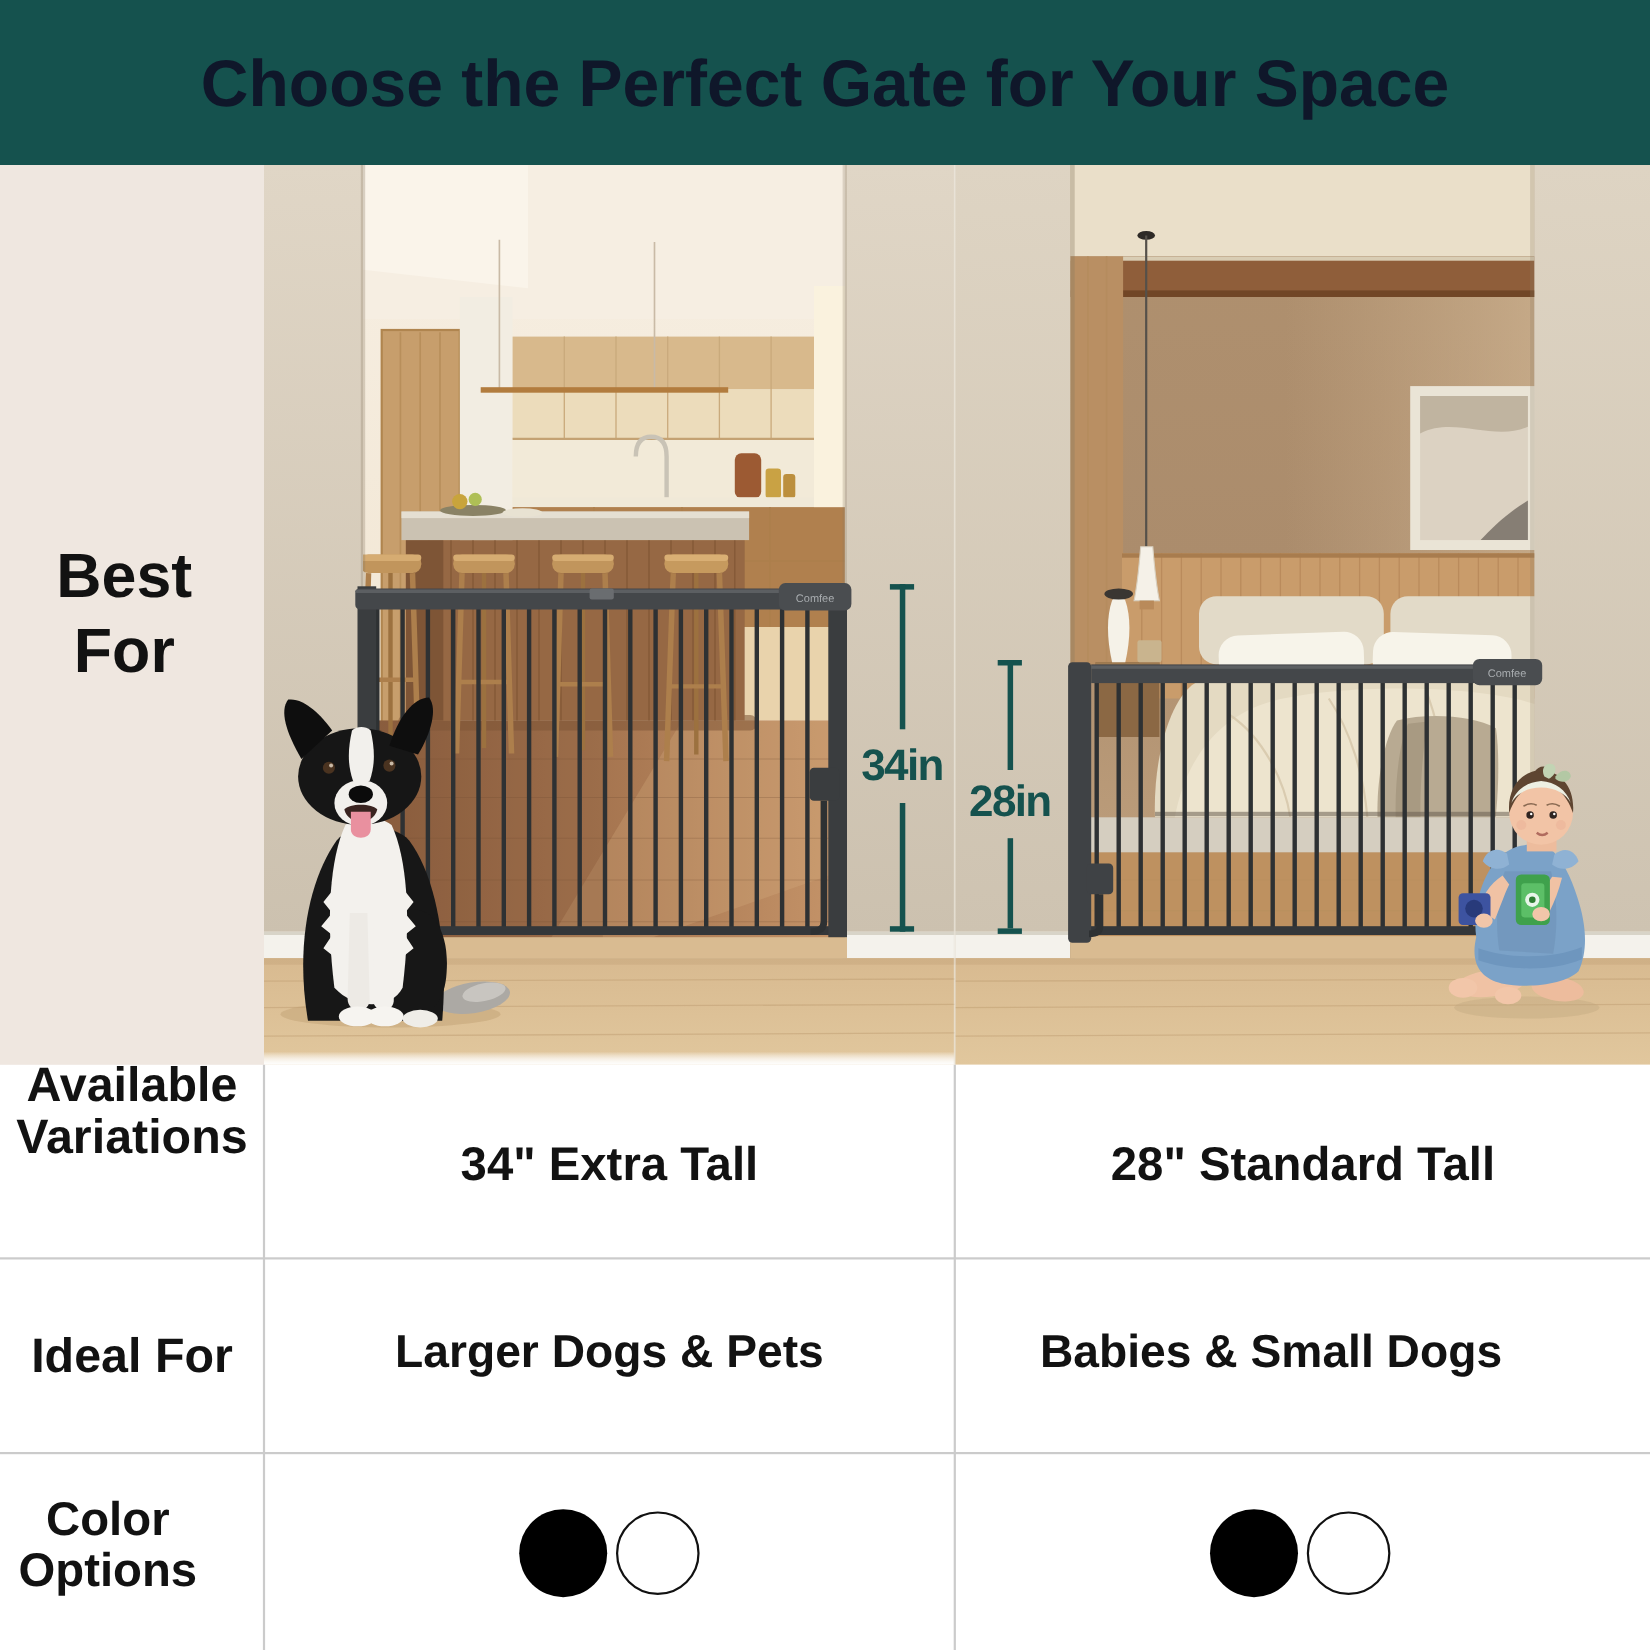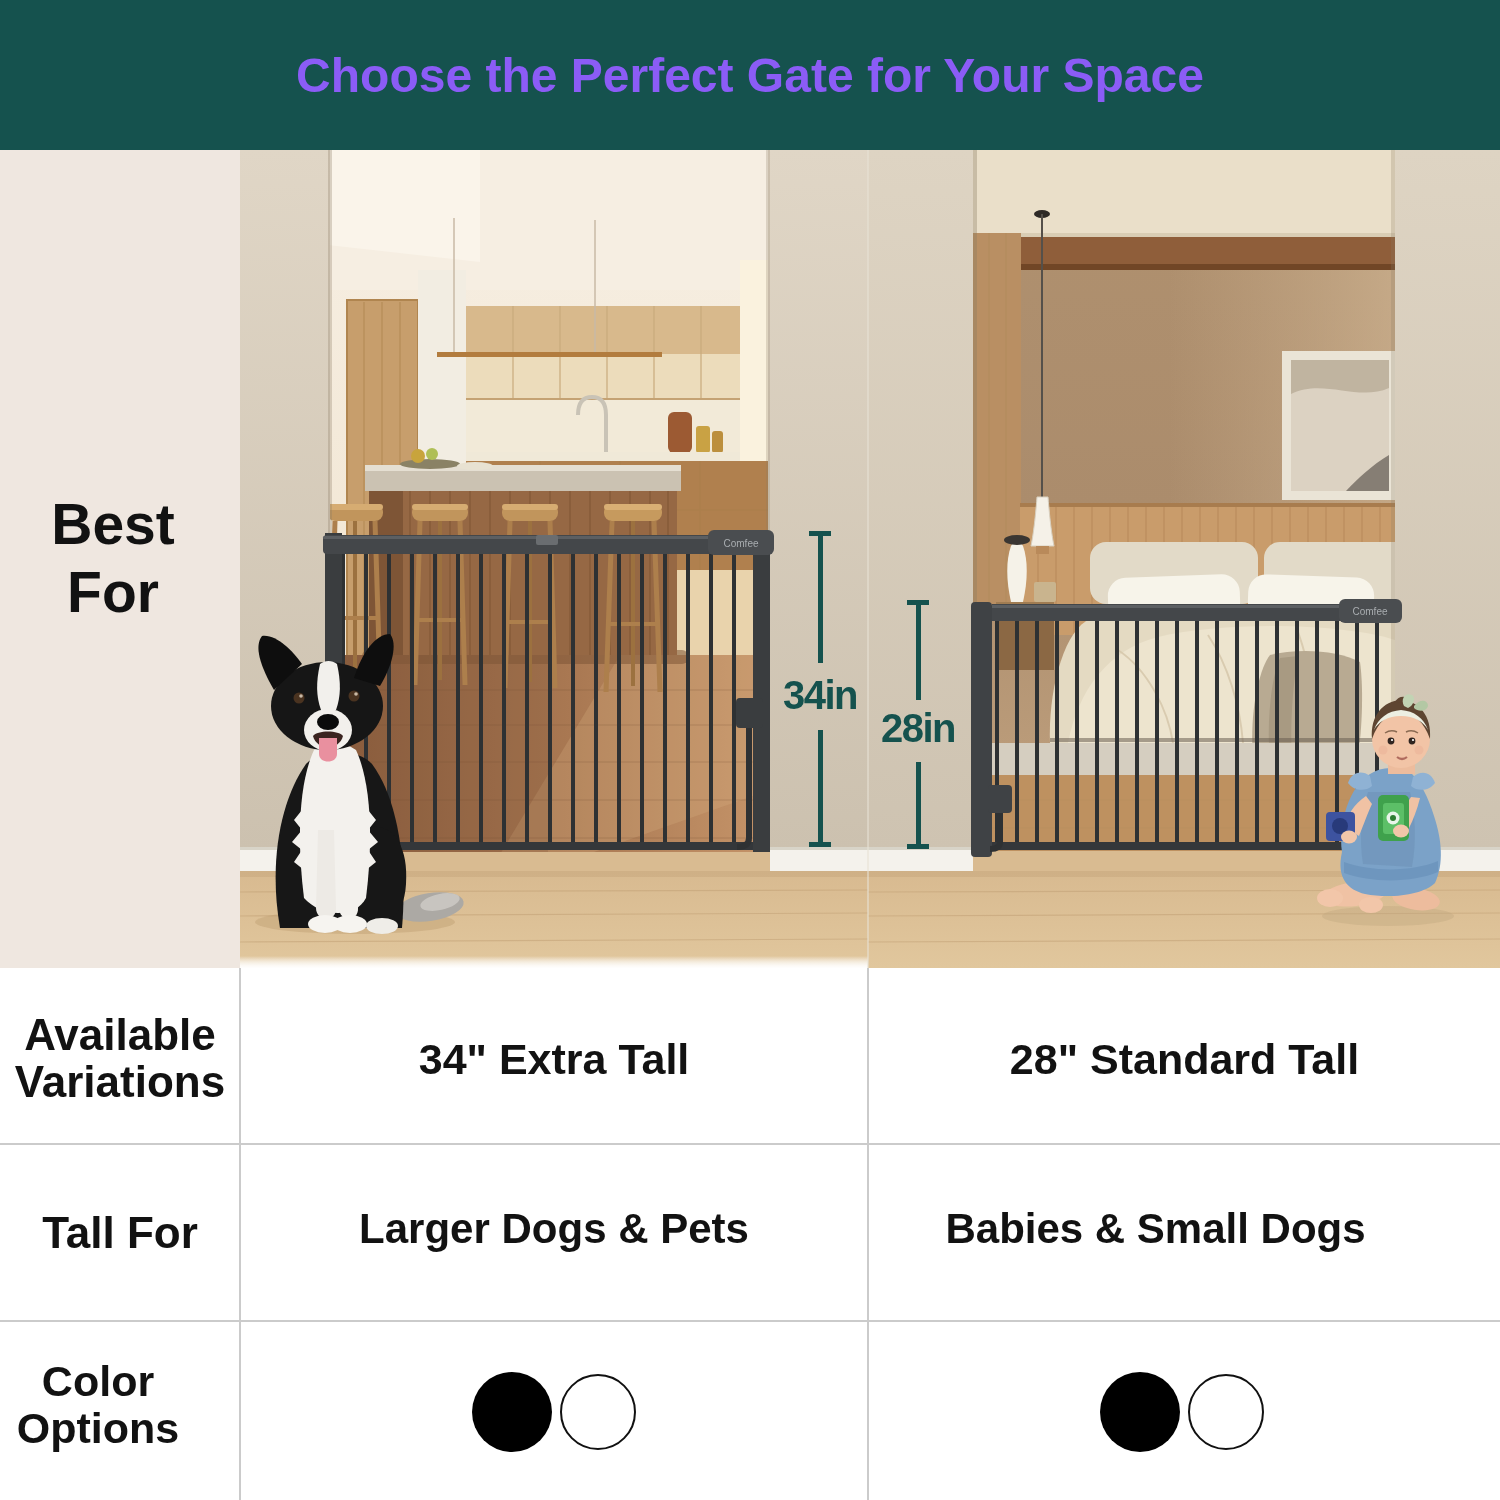--- a/index.html
+++ b/index.html
@@ -5,21 +5,21 @@
 html,body{margin:0;padding:0}
 body{width:1500px;height:1500px;position:relative;font-family:"Liberation Sans",sans-serif;background:#ffffff;overflow:hidden}
 .abs{position:absolute}
 .cell{position:absolute;display:flex;align-items:center;justify-content:center;text-align:center;color:#121212;font-weight:bold}
 </style>
 </head>
 <body>
 
 <div class="abs" style="left:0;top:0;width:1500px;height:150px;background:#15524E"></div>
 
-<div class="abs" style="left:0;top:0;width:1500px;height:150px;display:flex;align-items:center;justify-content:center;color:#8b5cf6;font-weight:bold;font-size:48px;letter-spacing:0px;padding-bottom:22px">Choose the Perfect Gate for Your Space</div>
+<div class="abs" style="left:0;top:0;width:1500px;height:150px;display:flex;align-items:center;justify-content:center;color:#0f172a;font-weight:bold;font-size:60px;letter-spacing:0px;padding-bottom:22px">Choose the Perfect Gate for Your Space</div>
 
 <div class="abs" style="left:0;top:150px;width:240px;height:818px;background:#EFE7E0"></div>
 
 <div class="abs" style="left:-7px;top:490px;width:240px;text-align:center;font-weight:bold;font-size:57px;line-height:68px;color:#121212">Best<br>For</div>
 
 <svg class="abs" style="left:240px;top:150px" width="628" height="818" viewBox="0 0 628 818">
 <defs>
 <linearGradient id="wallL" x1="0" y1="0" x2="0" y2="1">
         <stop offset="0" stop-color="#E0D6C6"></stop>
         <stop offset="1" stop-color="#CCC1AF"></stop>
@@ -526,27 +526,27 @@
 <div class="abs" style="left:867px;top:150px;width:2px;height:818px;background:rgba(232,226,214,0.55)"></div>
 
 <div class="abs" style="left:239px;top:968px;width:2px;height:532px;background:#CBCBCB"></div>
 
 <div class="abs" style="left:867px;top:968px;width:2px;height:532px;background:#CBCBCB"></div>
 
 <div class="abs" style="left:0;top:1143px;width:1500px;height:2px;background:#CBCBCB"></div>
 
 <div class="abs" style="left:0;top:1320px;width:1500px;height:2px;background:#CBCBCB"></div>
 
-<div class="cell" style="left:0;top:972px;width:240px;height:172px;font-size:44px;line-height:47px">Available<br>Variations</div>
+<div class="cell" style="left:0;top:924px;width:240px;height:172px;font-size:44px;line-height:47px">Available<br>Variations</div>
 
 <div class="cell" style="left:241px;top:972px;width:626px;height:175px;font-size:43px">34" Extra Tall</div>
 
 <div class="cell" style="left:869px;top:972px;width:631px;height:175px;font-size:43px">28" Standard Tall</div>
 
-<div class="cell" style="left:0;top:1145px;width:240px;height:175px;font-size:44px">Tall For</div>
+<div class="cell" style="left:0;top:1145px;width:240px;height:175px;font-size:44px">Ideal For</div>
 
 <div class="cell" style="left:241px;top:1141px;width:626px;height:175px;font-size:42px">Larger Dogs &amp; Pets</div>
 
 <div class="cell" style="left:840px;top:1141px;width:631px;height:175px;font-size:42px">Babies &amp; Small Dogs</div>
 
 <div class="cell" style="left:0;top:1316px;width:196px;height:178px;font-size:43px;line-height:47px">Color<br>Options</div>
 
 <div class="abs" style="left:472px;top:1372px;width:80px;height:80px;border-radius:50%;background:#000"></div>
 
 <div class="abs" style="left:560px;top:1374px;width:72px;height:72px;border-radius:50%;background:#fff;border:2px solid #111"></div>

